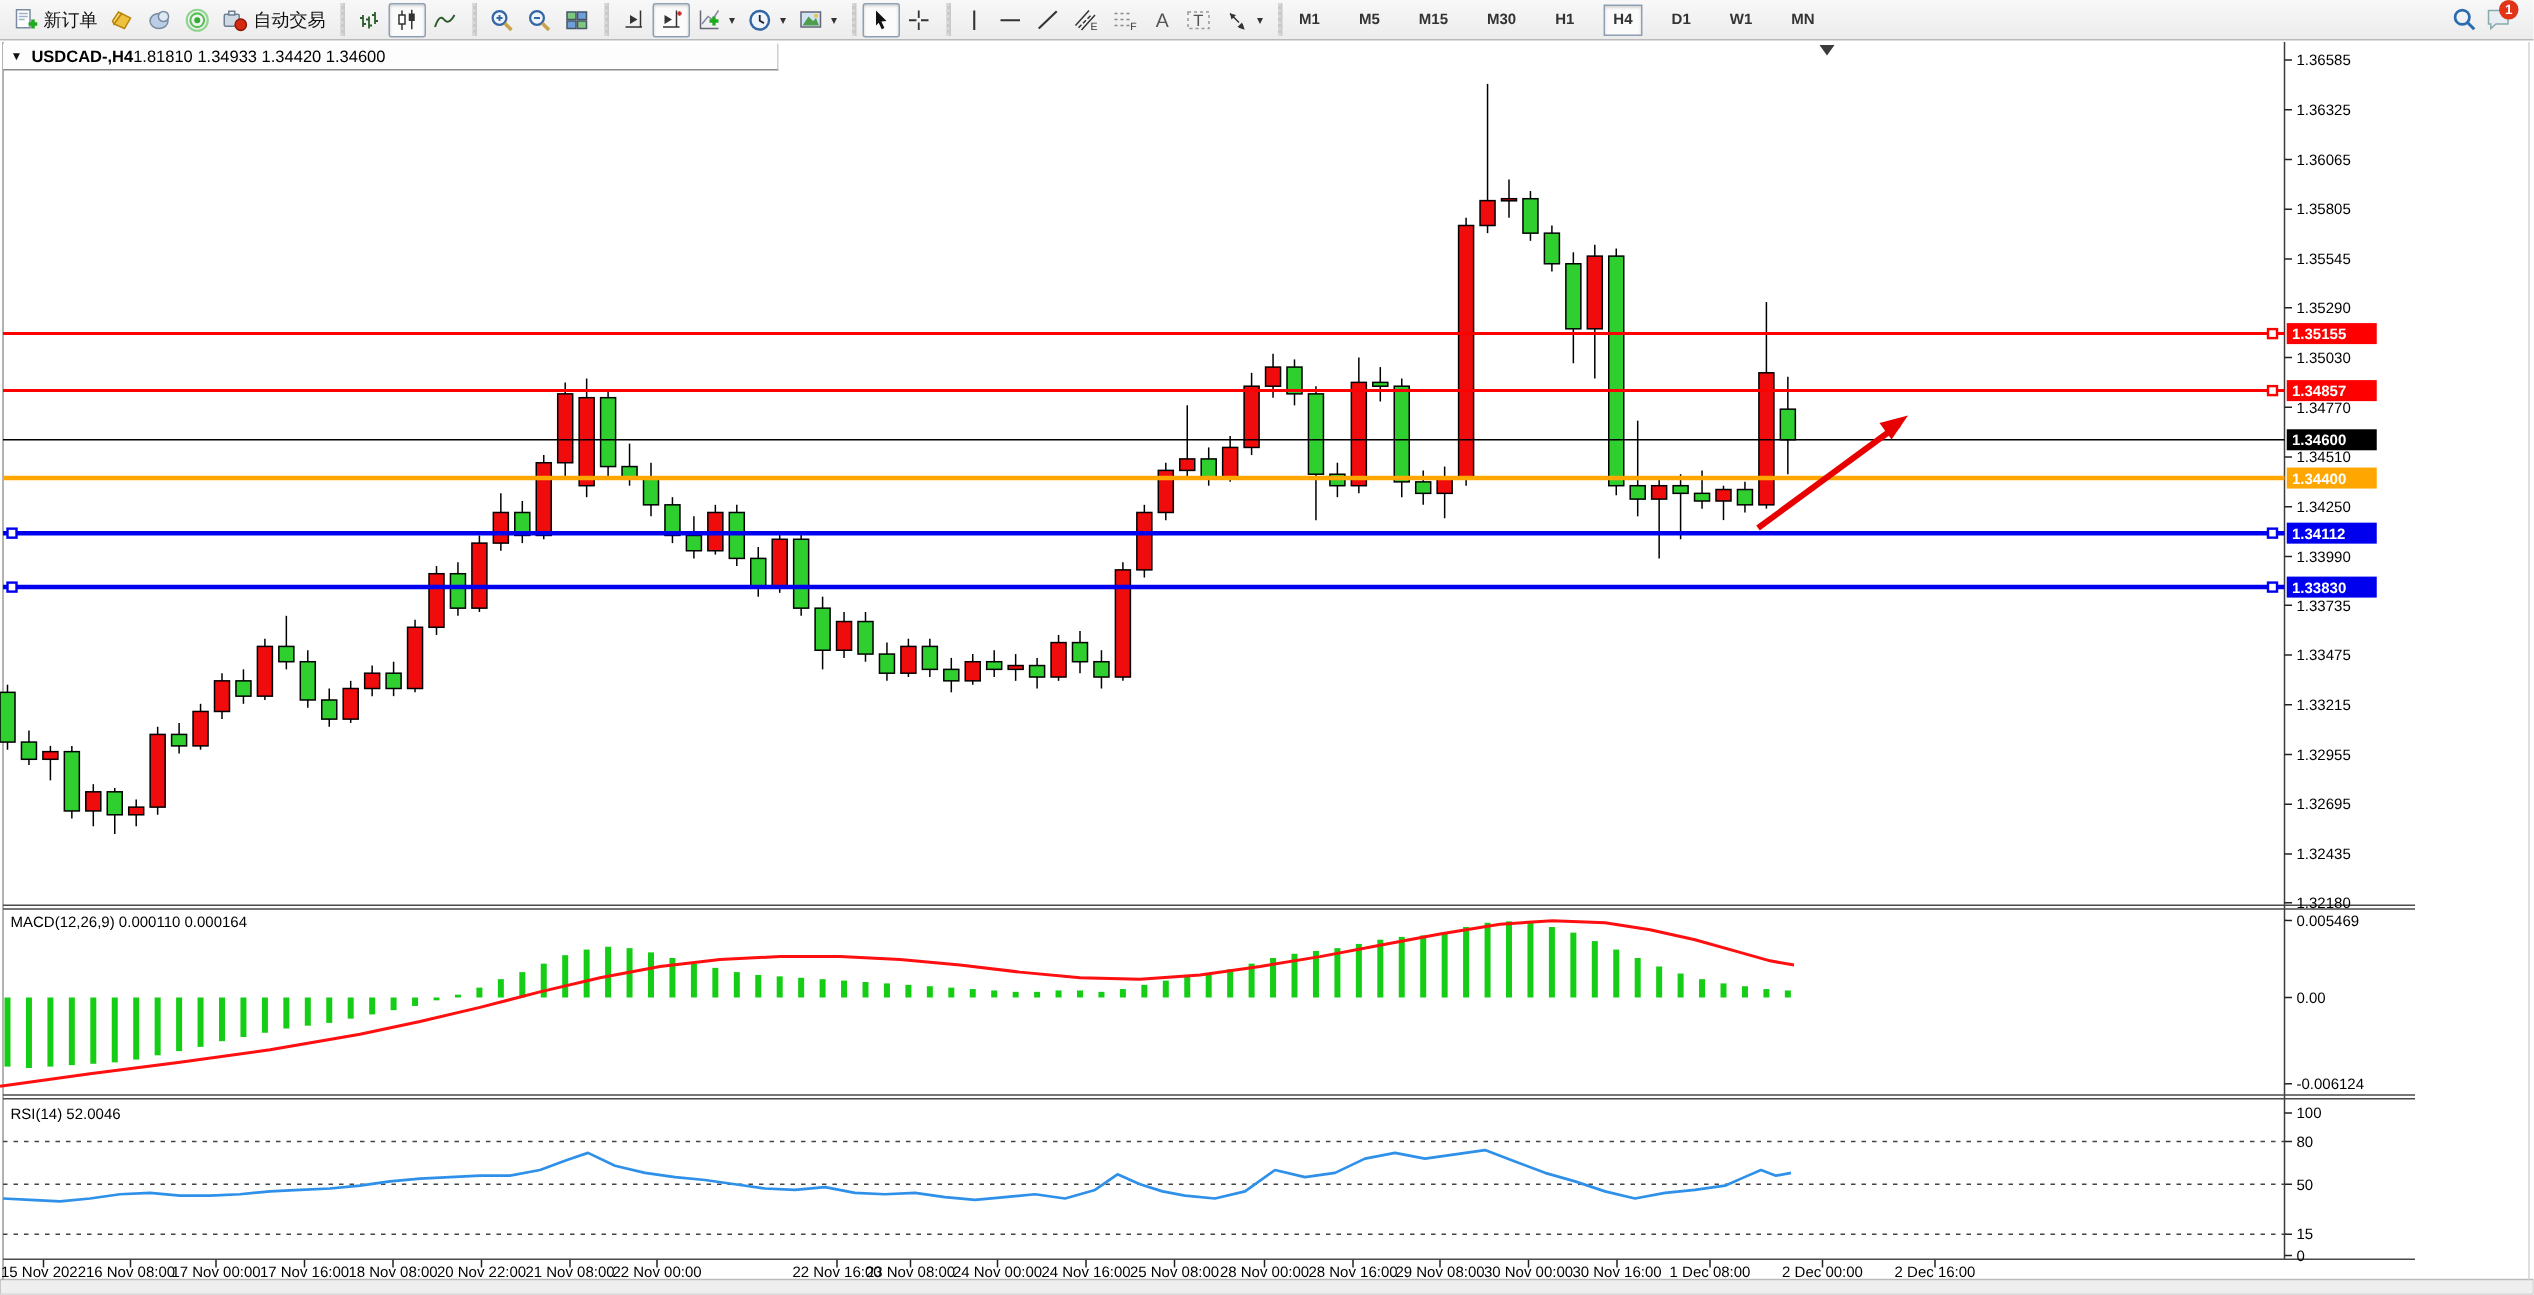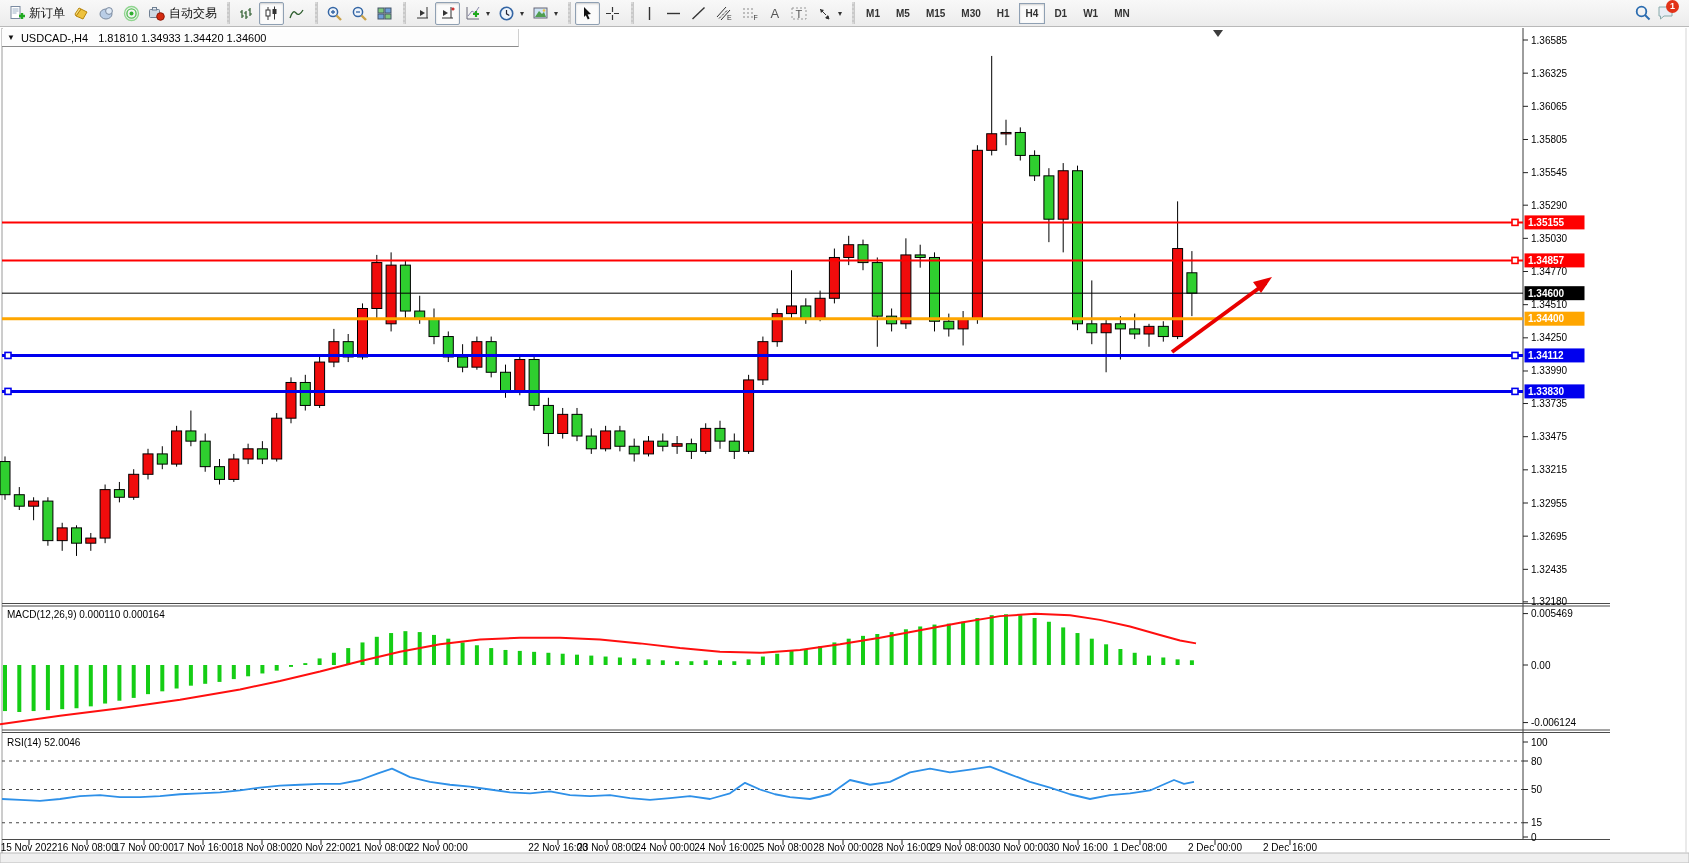--- a/index.html
+++ b/index.html
@@ -19,21 +19,21 @@
   .caret{font-size:8px;color:#333;margin-left:1px;}
   .ic{display:block;}
   .badge{position:absolute;right:-4px;top:-4px;background:#e23318;color:#fff;border-radius:50%;
     width:13px;height:13px;font:bold 9px "Liberation Sans",sans-serif;text-align:center;line-height:13px;}
   .chatwrap{position:relative;margin-right:14px;}
   
   .chart-header{position:absolute;left:2px;top:29px;width:516px;height:17px;background:#fdfdfd;
     border-bottom:1px solid #8a8a8a;border-right:1px solid #cfcfcf;display:flex;align-items:center;
     font:11px "Liberation Sans",sans-serif;color:#000;z-index:5;}
   .chart-header .tri{font-size:8px;margin:0 6px 0 5px;color:#111;}
-  .chart-header .sym{font-weight:normal;margin-right:10px;}
+  .chart-header .sym{font-weight:bold;}
   svg text{font-family:"Liberation Sans",sans-serif;}
   .ax{font-size:10px;fill:#000;}
   .axb{font-size:10px;font-weight:bold;fill:#fff;}
   .pl{font-size:10px;fill:#000;}
   .tl{font-size:10px;fill:#000;}
 </style>
 </head>
 <body>
 
 <div class="toolbar">
@@ -216,21 +216,21 @@
     <svg class="ic" width="17" height="17" viewBox="0 0 17 17">
       <path d="M4 4l6 6M10 13l3 1 -1-3" fill="none" stroke="#333"></path>
       <polygon points="4,4 8,5 5,8" fill="#333"></polygon>
       <polygon points="13,14 9,13 12,10" fill="#333"></polygon>
     </svg>
     <span class="caret">▾</span>
   </button>
 
   <div class="sep"></div>
 
-  <div id="tf-group" style="display:flex;gap:2px;">
+  <div id="tf-group" style="display:flex;gap:12px;">
       <button class="tfbtn">M1</button>
       <button class="tfbtn">M5</button>
       <button class="tfbtn">M15</button>
       <button class="tfbtn">M30</button>
       <button class="tfbtn">H1</button>
       <button class="tfbtn active">H4</button>
       <button class="tfbtn">D1</button>
       <button class="tfbtn">W1</button>
       <button class="tfbtn">MN</button>
     </div>

